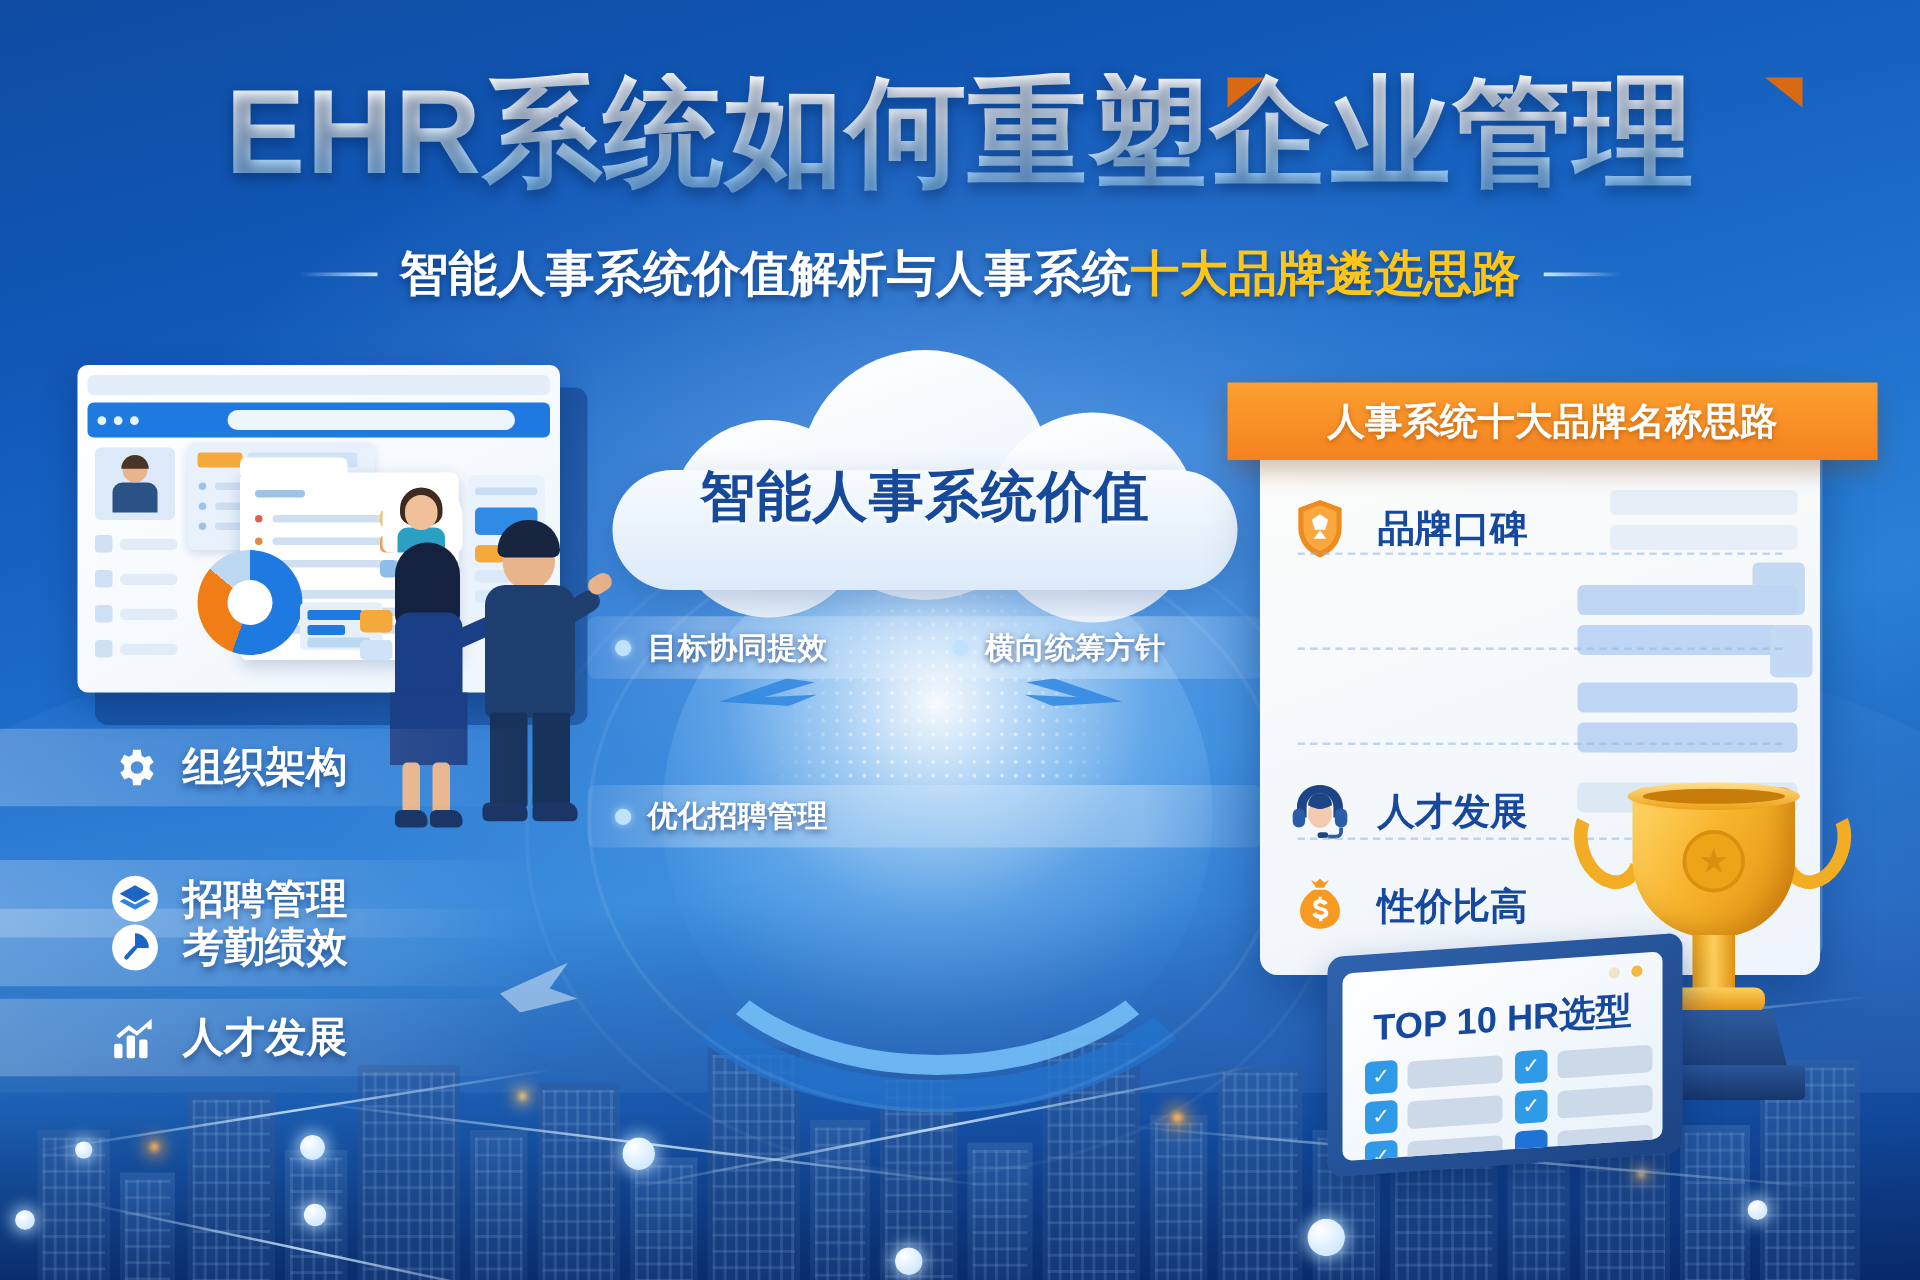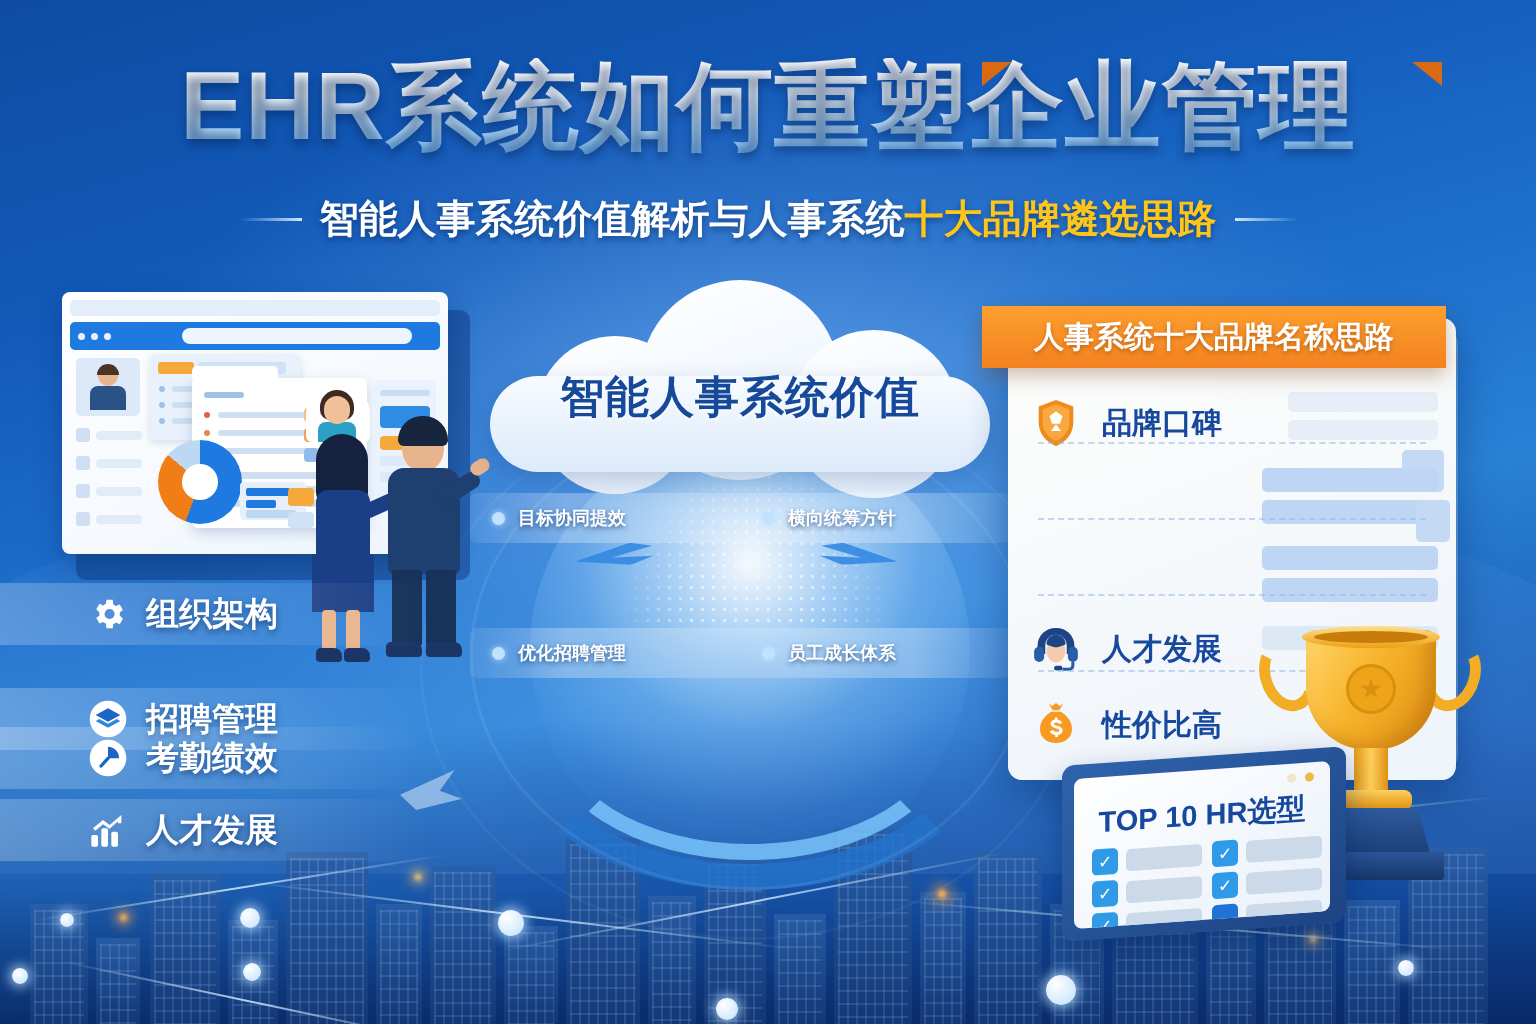--- a/index.html
+++ b/index.html
@@ -148,30 +148,30 @@
     font-size:44px;font-weight:bold;color:#17499b;letter-spacing:1px;
     text-shadow:0 2px 3px rgba(255,255,255,.9);white-space:nowrap;
   }
 
   
   .pillrow{position:absolute;left:470px;width:540px;height:50px;
     background:linear-gradient(to right,rgba(255,255,255,.08),rgba(255,255,255,.30) 18%,rgba(255,255,255,.16) 50%,rgba(255,255,255,.30) 82%,rgba(255,255,255,.08));
     border-radius:7px;display:flex;align-items:center;}
   .pill{flex:1;display:flex;align-items:center;gap:13px;padding-left:22px;}
   .pdot{width:13px;height:13px;border-radius:50%;background:#bfe2ff;box-shadow:0 0 7px rgba(190,225,255,.9);flex:0 0 13px;}
-  .ptxt{font-size:18px;font-weight:bold;color:#fff;white-space:nowrap;text-shadow:0 2px 5px rgba(4,34,88,.6);}
+  .ptxt{font-size:24px;font-weight:bold;color:#fff;white-space:nowrap;text-shadow:0 2px 5px rgba(4,34,88,.6);}
 
   
   .rcard{
     position:absolute;left:1008px;top:318px;width:448px;height:462px;border-radius:14px;
     background:linear-gradient(160deg,#fdfdfb,#eef4fb);box-shadow:0 16px 40px rgba(6,38,95,.4);
   }
   .rcard-ghost{position:absolute;left:1028px;top:330px;width:430px;height:440px;border-radius:14px;background:rgba(190,220,250,.35);}
   .ribbon{
-    position:absolute;left:982px;top:306px;width:464px;height:62px;
+    position:absolute;left:982px;top:306px;width:520px;height:62px;
     background:linear-gradient(180deg,#fca02f,#f4811f);
     display:flex;align-items:center;justify-content:center;
     box-shadow:0 8px 18px rgba(120,60,0,.32);
   }
   .ribbon .rtxt{font-size:30px;font-weight:bold;color:#fff;white-space:nowrap;text-shadow:0 2px 4px rgba(140,70,0,.55);}
   .rib-tail{position:absolute;top:62px;width:0;height:0;border-style:solid;}
   .rib-l{left:982px;border-width:0 0 24px 30px;border-color:transparent transparent transparent #d96a13;}
   .rib-r{left:1412px;border-width:0 30px 24px 0;border-color:transparent #d96a13 transparent transparent;}
 
   .ritem{position:absolute;left:1030px;width:404px;height:74px;display:flex;align-items:center;gap:20px;}
@@ -436,24 +436,20 @@
     <div class="pill">
       <span class="pdot"></span>
       <span class="ptxt">横向统筹方针</span>
     </div>
   </div>
   <div class="pillrow" style="top:628px">
     <div class="pill">
       <span class="pdot"></span>
       <span class="ptxt">优化招聘管理</span>
     </div>
-    <div class="pill">
-      <span class="pdot"></span>
-      <span class="ptxt">员工成长体系</span>
-    </div>
   </div>
 
   <div class="rcard-ghost"></div>
   <div class="rcard"></div>
 
   <div class="skel" style="left:1288px;top:392px;width:150px;height:20px;background:#e7eef7"></div>
   <div class="skel" style="left:1288px;top:420px;width:150px;height:20px;background:#e7eef7"></div>
   <div class="skel" style="left:1402px;top:450px;width:42px;height:42px;background:#c3d9f4"></div>
   <div class="skel" style="left:1262px;top:468px;width:176px;height:24px;background:#bed6f3"></div>
   <div class="skel" style="left:1262px;top:500px;width:176px;height:24px;background:#bed6f3"></div>

